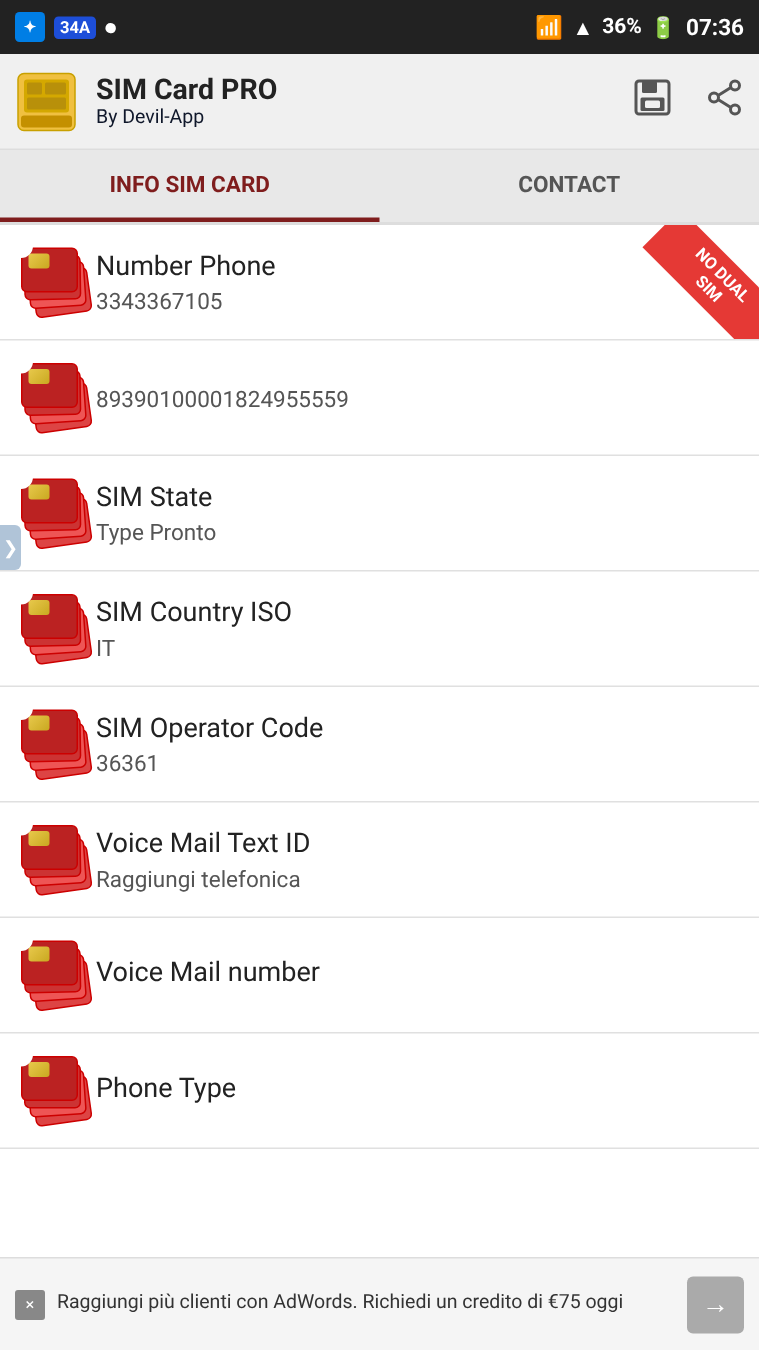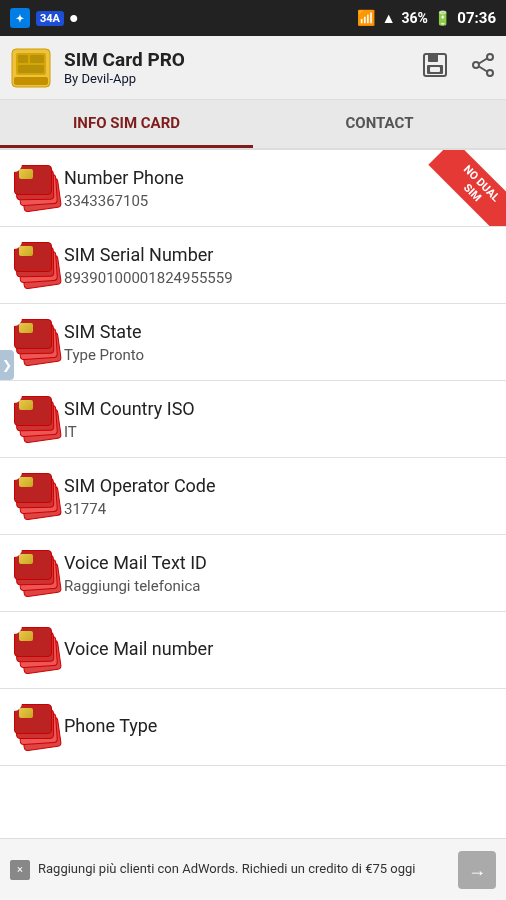--- a/index.html
+++ b/index.html
@@ -370,21 +370,20 @@
   <div class="list-item">
     <div class="sim-stack">
       <div class="sim-layer" style="background:#d44;top:18px;left:8px;transform:rotate(-8deg);"></div>
       <div class="sim-layer" style="background:#e55;top:13px;left:5px;transform:rotate(-4deg);"></div>
       <div class="sim-layer" style="background:#c33;top:8px;left:2px;transform:rotate(-1deg);"></div>
       <div class="sim-layer" style="background:#b22;top:3px;left:0;"></div>
       <div class="sim-chip"></div>
       <div class="sim-notch"></div>
     </div>
     <div class="item-text">
-      <div class="item-label">SIM  Serial Number</div>
       <div class="item-value">89390100001824955559</div>
     </div>
   </div>
 
   <div class="list-item">
     <div class="sim-stack">
       <div class="sim-layer" style="background:#d44;top:18px;left:8px;transform:rotate(-8deg);"></div>
       <div class="sim-layer" style="background:#e55;top:13px;left:5px;transform:rotate(-4deg);"></div>
       <div class="sim-layer" style="background:#c33;top:8px;left:2px;transform:rotate(-1deg);"></div>
       <div class="sim-layer" style="background:#b22;top:3px;left:0;"></div>
@@ -416,21 +415,21 @@
     <div class="sim-stack">
       <div class="sim-layer" style="background:#d44;top:18px;left:8px;transform:rotate(-8deg);"></div>
       <div class="sim-layer" style="background:#e55;top:13px;left:5px;transform:rotate(-4deg);"></div>
       <div class="sim-layer" style="background:#c33;top:8px;left:2px;transform:rotate(-1deg);"></div>
       <div class="sim-layer" style="background:#b22;top:3px;left:0;"></div>
       <div class="sim-chip"></div>
       <div class="sim-notch"></div>
     </div>
     <div class="item-text">
       <div class="item-label">SIM Operator Code</div>
-      <div class="item-value">31774</div>
+      <div class="item-value">36361</div>
     </div>
   </div>
 
   <div class="list-item">
     <div class="sim-stack">
       <div class="sim-layer" style="background:#d44;top:18px;left:8px;transform:rotate(-8deg);"></div>
       <div class="sim-layer" style="background:#e55;top:13px;left:5px;transform:rotate(-4deg);"></div>
       <div class="sim-layer" style="background:#c33;top:8px;left:2px;transform:rotate(-1deg);"></div>
       <div class="sim-layer" style="background:#b22;top:3px;left:0;"></div>
       <div class="sim-chip"></div>

